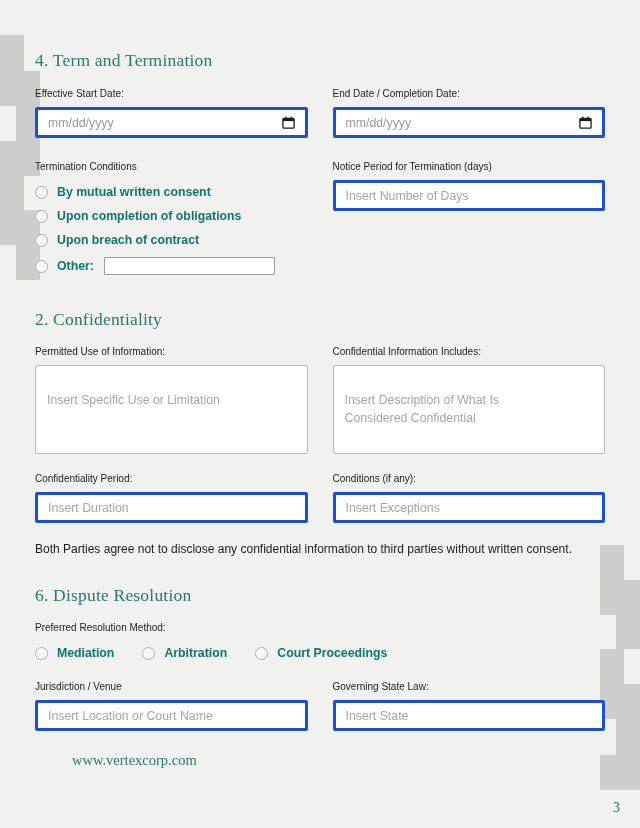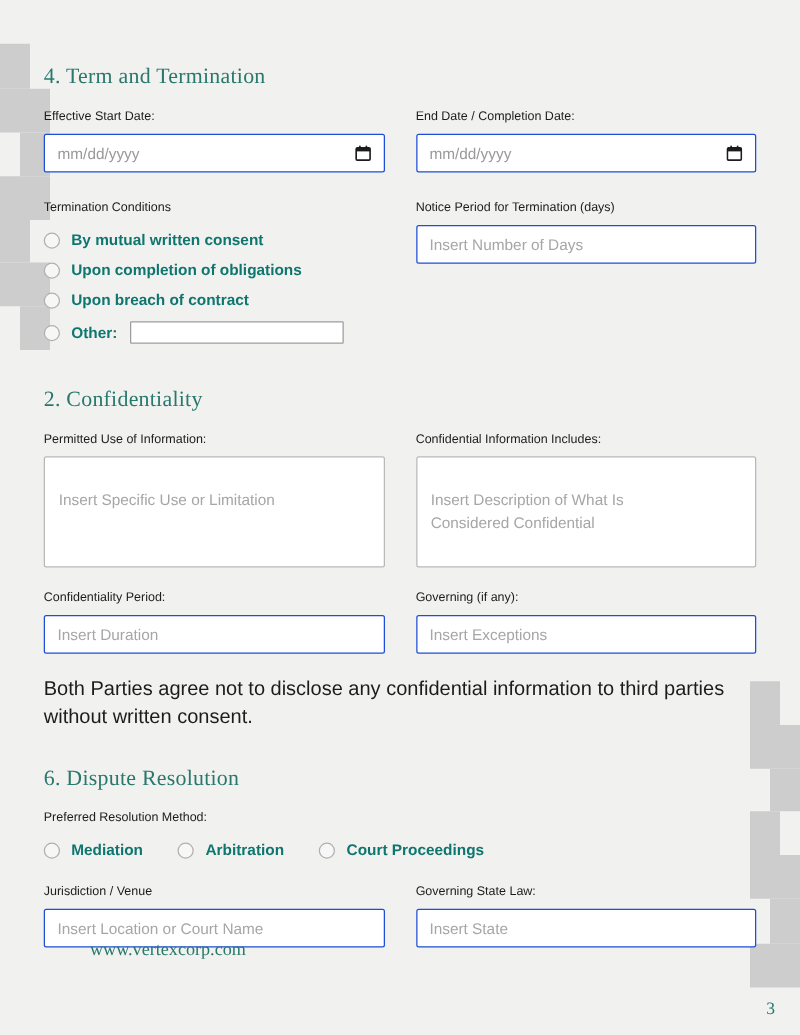--- a/index.html
+++ b/index.html
@@ -55,21 +55,21 @@
     display: flex;
     gap: 25px;
   }
   .col { flex: 1; min-width: 0; }
 
   .field {
     box-sizing: border-box;
     width: 100%;
     height: 31px;
     background: #ffffff;
-    border: 1px solid #1d4ed8;
+    border: 3px solid #1d4ed8;
     border-radius: 2px;
     font-family: "Liberation Sans", sans-serif;
     font-size: 12.3px;
     color: #9a9a9a;
     padding: 0 10px;
     display: flex;
     align-items: center;
     justify-content: space-between;
   }
   .field input {
@@ -127,21 +127,21 @@
     box-sizing: border-box;
     margin-left: 10px;
     width: 171px;
     height: 18px;
     background: #fff;
     border: 1px solid #9d9d9d;
     border-radius: 1px;
   }
 
   .para {
-    font-size: 16px;
+    font-size: 12px;
     color: #1c1c1c;
     line-height: 1.35;
     margin: 0;
   }
 
   .inline-radios { display: flex; align-items: center; }
   .inline-radios .radio-row { margin-right: 28px; margin-top: 0; }
 
   
   .footer {
@@ -282,21 +282,21 @@
   </div>
 
   <div class="cols" style="margin-top:18px;">
     <div class="col">
       <p class="label">Confidentiality Period:</p>
       <div class="field" style="margin-top:7px;">
         <input type="text" placeholder="Insert Duration" style="">
       </div>
     </div>
     <div class="col">
-      <p class="label">Governing (if any):</p>
+      <p class="label">Conditions (if any):</p>
       <div class="field" style="margin-top:7px;">
         <input type="text" placeholder="Insert Exceptions" style="">
       </div>
     </div>
   </div>
 
   <p class="para" style="margin-top:18px;">Both Parties agree not to disclose any confidential information to third parties without written consent.</p>
 
   <h2 class="section" style="margin-top:28px;">6. Dispute Resolution</h2>
 

